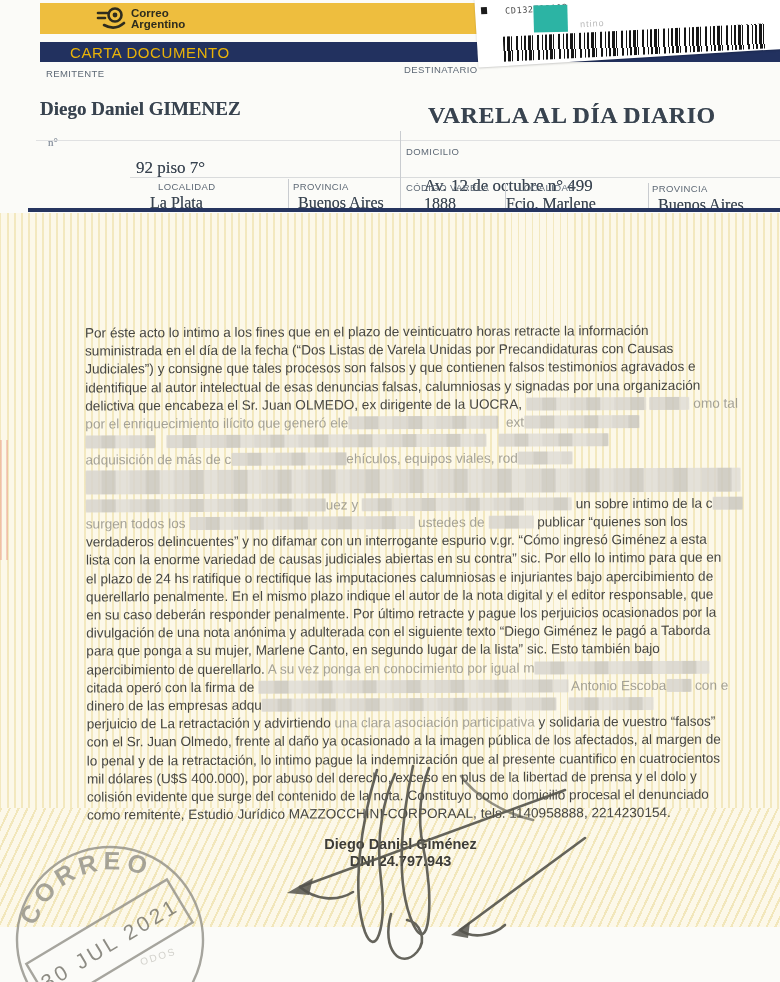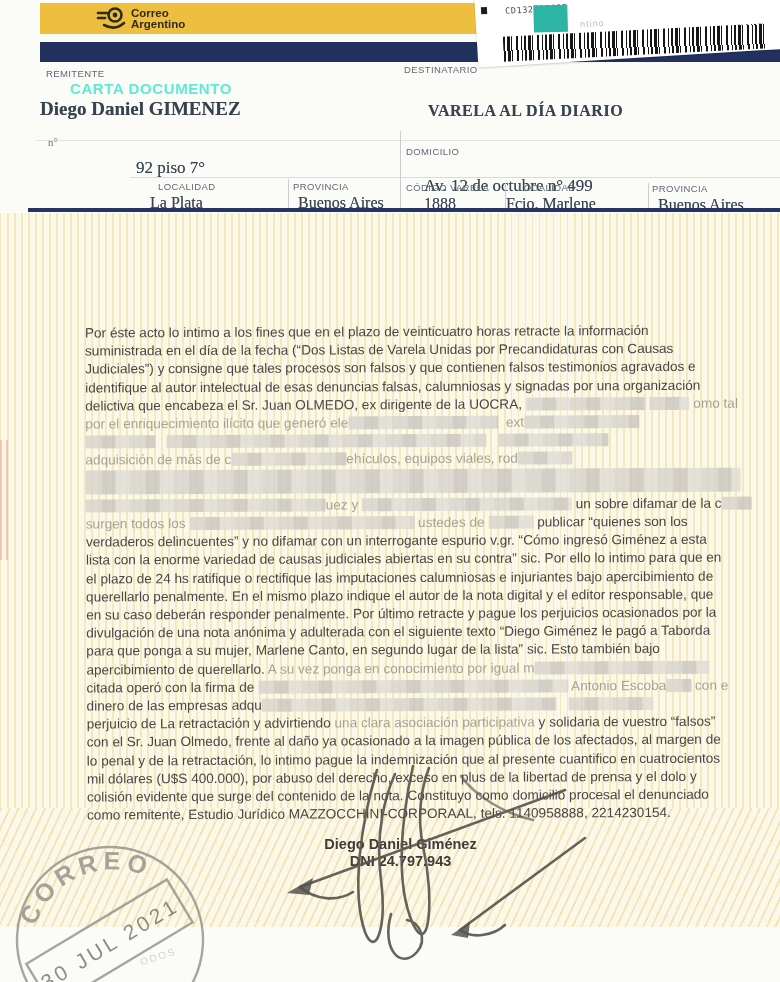--- a/index.html
+++ b/index.html
@@ -5,21 +5,21 @@
   html,body{margin:0;padding:0;background:#e8e8e8;}
   .page{position:relative;width:780px;height:982px;overflow:hidden;background:#fbfbf8;
         font-family:"Liberation Sans",sans-serif;}
   .abs{position:absolute;}
 
   
   .yellow-band{left:40px;top:3px;width:740px;height:31px;background:#eebe3e;}
   .logo-wrap{left:96px;top:5px;display:flex;align-items:center;gap:5px;}
   .logo-text{font-size:11.5px;font-weight:bold;color:#2e2c1e;line-height:11.5px;}
   .navy-bar{left:40px;top:42px;width:740px;height:20px;background:#22315f;}
-  .navy-title{left:30px;top:2px;color:#5eead4;font-weight:bold;font-size:15px;letter-spacing:.6px;margin-top:36px;}
+  .navy-title{left:30px;top:2px;color:#eab308;font-weight:normal;font-size:15px;letter-spacing:.6px;}
   .navy-rule{left:28px;top:208px;width:752px;height:4px;background:#26355f;}
 
   
   .track-label{left:476px;top:-14px;width:316px;height:72px;background:#ffffff;
                transform:rotate(-3.5deg);box-shadow:0 1px 2px rgba(0,0,0,.18);z-index:5;}
   .track-num{left:30px;top:12px;font-family:"DejaVu Sans Mono",monospace;font-size:8.5px;
              color:#4c4c4c;letter-spacing:.6px;}
   .teal-mark{left:58px;top:14px;width:34px;height:27px;background:#2cb4a4;transform:rotate(2deg);}
   .label-frag{left:104px;top:30px;font-size:9px;color:#b9b9b9;letter-spacing:1px;}
   .corner-mark{left:6px;top:12px;width:6px;height:7px;background:#1c1c1c;}
@@ -98,21 +98,21 @@
     <span class="abs track-num">CD132729102</span>
     <span class="abs teal-mark"></span>
     <span class="abs label-frag">ntino</span>
     <div class="abs barcode"></div>
   </div>
 
   <span class="abs lbl" style="left:46px;top:68px">REMITENTE</span>
   <span class="abs lbl" style="left:404px;top:64px">DESTINATARIO</span>
 
   <span class="abs serif name" style="left:40px;top:98px">Diego Daniel GIMENEZ</span>
-  <span class="abs serif name" style="left:428px;top:102px;font-size:16px;letter-spacing:.5px">VARELA AL DÍA DIARIO</span>
+  <span class="abs serif name" style="left:428px;top:102px;font-size:24px;letter-spacing:.5px">VARELA AL DÍA DIARIO</span>
 
   <span class="abs serif" style="left:48px;top:136px;font-size:11px;color:#8b95a3">n°</span>
 
   <div class="abs hline" style="left:36px;top:140px;width:744px;opacity:.8"></div>
 
   <span class="abs lbl" style="left:406px;top:146px">DOMICILIO</span>
   <span class="abs serif addr" style="left:136px;top:158px">92 piso 7°</span>
   <span class="abs serif addr" style="left:424px;top:176px">Av. 12 de octubre n° 499</span>
 
   <div class="abs hline" style="left:130px;top:177px;width:650px"></div>
@@ -139,21 +139,21 @@
   <div class="abs body-text">
       <div class="bline"><span>Por éste acto lo intimo a los fines que en el plazo de veinticuatro horas retracte la información</span></div>
       <div class="bline"><span>suministrada en el día de la fecha (“Dos Listas de Varela Unidas por Precandidaturas con Causas</span></div>
       <div class="bline"><span>Judiciales”) y consigne que tales procesos son falsos y que contienen falsos testimonios agravados e</span></div>
       <div class="bline"><span>identifique al autor intelectual de esas denuncias falsas, calumniosas y signadas por una organización</span></div>
       <div class="bline"><span>delictiva que encabeza el Sr. Juan OLMEDO, ex dirigente de la UOCRA, </span><span class="redact" style="width: 120px;"></span><span class="faded"> </span><span class="redact" style="width: 40px;"></span><span class="faded"> omo tal</span></div>
       <div class="bline"><span class="faded">por el enriquecimiento ilícito que generó ele</span><span class="redact" style="width: 150px;"></span><span class="faded">  ext</span><span class="redact" style="width: 115px;"></span></div>
       <div class="bline"><span class="redact" style="width: 70px;"></span><span class="faded">   </span><span class="redact" style="width: 320px;"></span><span>   </span><span class="redact" style="width: 110px;"></span></div>
       <div class="bline"><span class="faded">adquisición de más de c</span><span class="redact" style="width: 115px;"></span><span class="faded">ehículos, equipos viales, rod</span><span class="redact" style="width: 55px;"></span></div>
       <div class="bline"><span class="redact" style="width: 655px; height: 24px;"></span></div>
-      <div class="bline"><span class="redact" style="width: 240px;"></span><span class="faded">uez y </span><span class="redact" style="width: 210px;"></span><span> un sobre difamar de la c</span><span class="redact" style="width: 30px;"></span></div>
+      <div class="bline"><span class="redact" style="width: 240px;"></span><span class="faded">uez y </span><span class="redact" style="width: 210px;"></span><span> un sobre intimo de la c</span><span class="redact" style="width: 30px;"></span></div>
       <div class="bline"><span class="faded">surgen todos los </span><span class="redact" style="width: 225px;"></span><span class="faded"> ustedes de </span><span class="redact" style="width: 45px;"></span><span> publicar “quienes son los</span></div>
       <div class="bline"><span>verdaderos delincuentes” y no difamar con un interrogante espurio v.gr. “Cómo ingresó Giménez a esta</span></div>
       <div class="bline"><span>lista con la enorme variedad de causas judiciales abiertas en su contra” sic. Por ello lo intimo para que en</span></div>
       <div class="bline"><span>el plazo de 24 hs ratifique o rectifique las imputaciones calumniosas e injuriantes bajo apercibimiento de</span></div>
       <div class="bline"><span>querellarlo penalmente. En el mismo plazo indique el autor de la nota digital y el editor responsable, que</span></div>
       <div class="bline"><span>en su caso deberán responder penalmente. Por último retracte y pague los perjuicios ocasionados por la</span></div>
       <div class="bline"><span>divulgación de una nota anónima y adulterada con el siguiente texto “Diego Giménez le pagó a Taborda</span></div>
       <div class="bline"><span>para que ponga a su mujer, Marlene Canto, en segundo lugar de la lista” sic. Esto también bajo</span></div>
       <div class="bline"><span>apercibimiento de querellarlo. </span><span class="faded">A su vez ponga en conocimiento por igual m</span><span class="redact" style="width: 175px;"></span></div>
       <div class="bline"><span>citada operó con la firma de </span><span class="redact" style="width: 310px;"></span><span class="faded"> Antonio Escoba</span><span class="redact" style="width: 25px;"></span><span class="faded"> con e</span></div>

